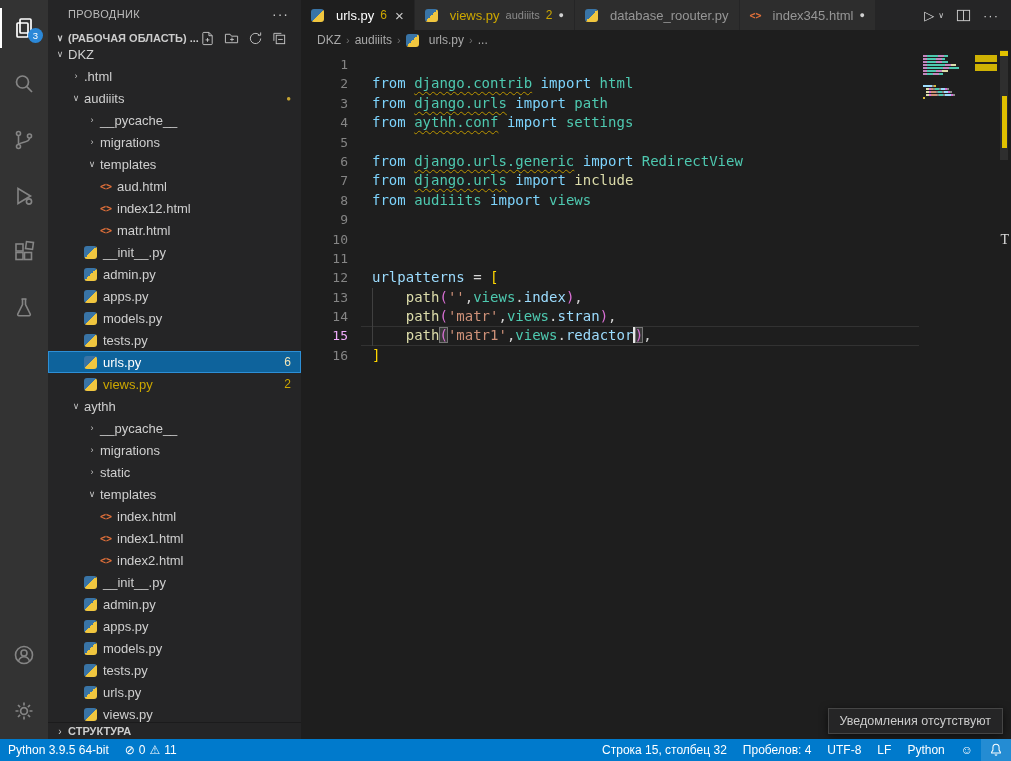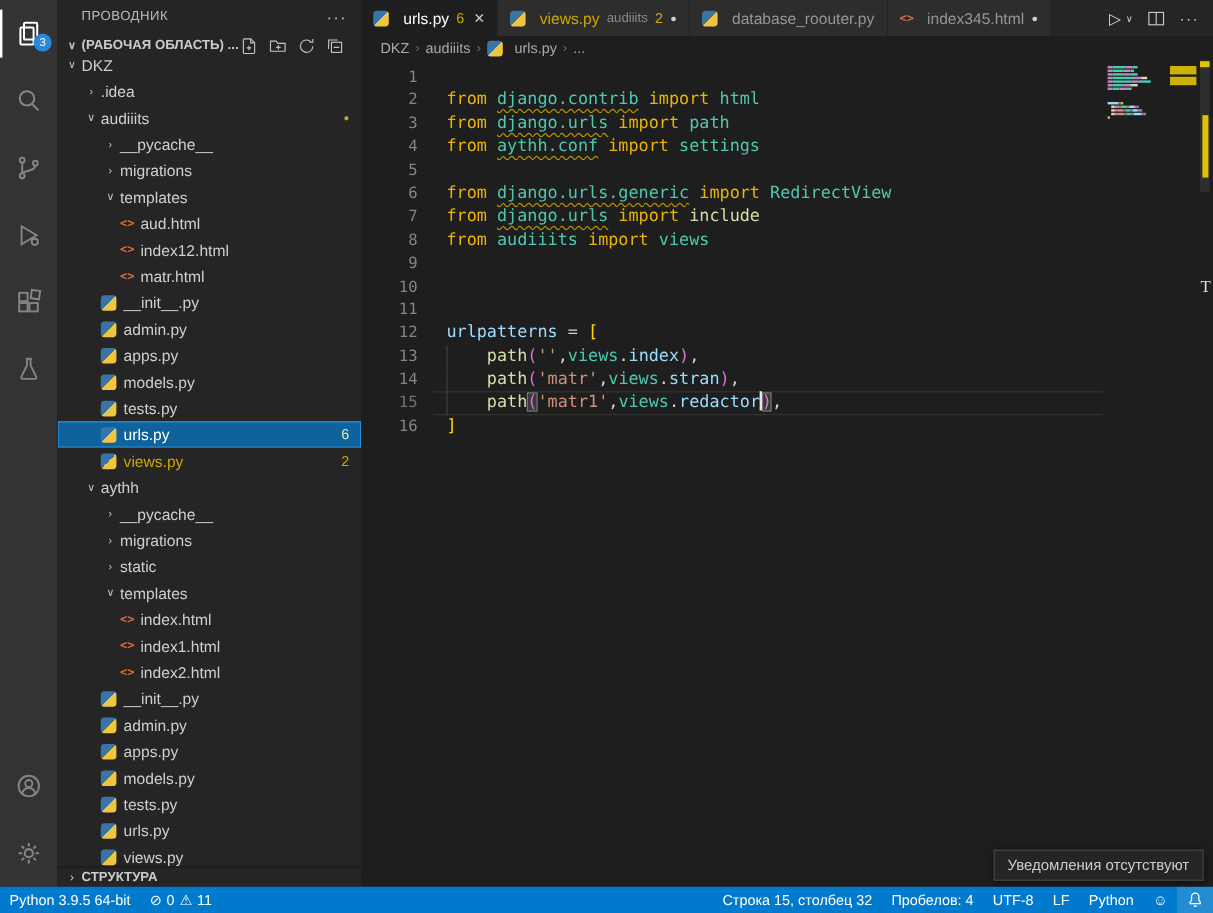--- a/index.html
+++ b/index.html
@@ -52,25 +52,25 @@
   .tab-actions .run { font-size:13px; color:#ddd; cursor:pointer; }
   .tab-actions .rchev { font-size:8px; margin-left:-8px; cursor:pointer; }
   .tab-actions svg { width:15px; height:15px; cursor:pointer; }
   .tab-actions .more { letter-spacing:1px; cursor:pointer; }
   .breadcrumbs { height:20px; display:flex; align-items:center; gap:5px; padding-left:16px; font-size:12px; color:#a9a9a9; }
   .breadcrumbs .sep { color:#6e6e6e; font-size:11px; }
   .breadcrumbs .crumb { cursor:pointer; display:flex; align-items:center; gap:4px; }
   .code-wrap { position:absolute; top:50px; left:0; right:0; bottom:0; padding-top:5px; font-family:"DejaVu Sans Mono", monospace; font-size:14px; overflow:hidden; }
   .line { display:flex; height:19.4px; line-height:19.4px; white-space:pre; position:relative; }
   .lnum { width:47px; flex:none; text-align:right; color:#858585; font-size:13px; }
-  .line.current .lnum { color:#737373; }
+  .line.current .lnum { color:#f0abfc; }
   .line.current::before { content:""; position:absolute; left:60px; right:92px; top:0; bottom:0; border-top:1px solid #323232; border-bottom:1px solid #323232; pointer-events:none; }
   .ltext { padding-left:24px; position:relative; }
   .ltext.ind::before { content:""; position:absolute; left:24px; top:0; bottom:0; border-left:1px solid #404040; }
-  .tk-kw  { color:#eab308; }
+  .tk-kw  { color:#7dd3fc; }
   .tk-mod { color:#4EC9B0; }
   .tk-fn  { color:#DCDCAA; }
   .tk-str { color:#CE9178; }
   .tk-pun { color:#D4D4D4; }
   .tk-var { color:#9CDCFE; }
   .tk-brk1 { color:#FFD700; }
   .tk-brk2 { color:#DA70D6; }
   .wavy { text-decoration:underline; text-decoration-style:wavy; text-decoration-color:#bb9500; text-decoration-thickness:1px; text-underline-offset:3px; }
   .bm { background:rgba(110,110,110,.35); outline:1px solid #767676; outline-offset:-1px; }
   .cursor { display:inline-block; width:1.5px; height:16px; background:#e6e6e6; vertical-align:-3px; }
@@ -184,21 +184,21 @@
         </svg>
     </span>
   </div>
   <div class="tree" id="tree">
       <div class="trow" style="padding-left: 4px; margin-top: -5px;">
         <span class="chev">∨</span>
         <span class="tlabel">DKZ</span>
       </div>
       <div class="trow" style="padding-left: 20px;">
         <span class="chev">›</span>
-        <span class="tlabel">.idea</span>
+        <span class="tlabel">.html</span>
       </div>
       <div class="trow" style="padding-left: 20px;">
         <span class="chev">∨</span>
         <span class="tlabel">audiiits</span>
         <span class="tdot">●</span>
       </div>
       <div class="trow" style="padding-left: 36px;">
         <span class="chev">›</span>
         <span class="tlabel">__pycache__</span>
       </div>

